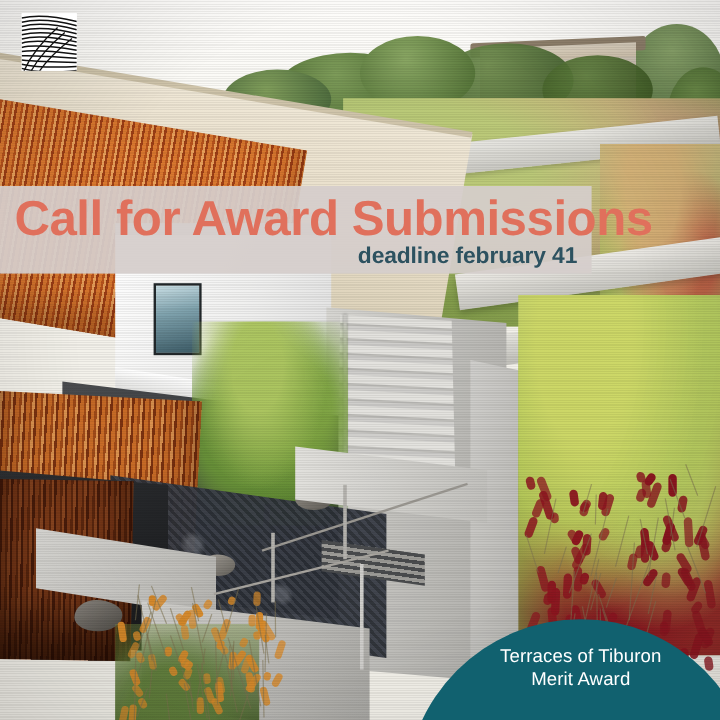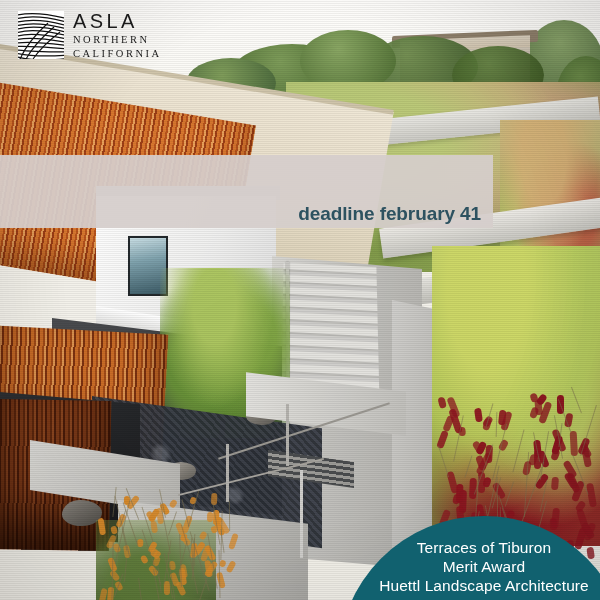--- a/index.html
+++ b/index.html
@@ -633,30 +633,25 @@
             <path d="M0 46 Q 18 51 46 47.8"></path>
           </g>
           <g stroke="#111" fill="none" stroke-width="1.1">
             <path d="M2 48 Q 10 30 30 12"></path>
             <path d="M8 48 Q 17 32 36 16"></path>
             <path d="M15 48 Q 24 35 42 21"></path>
           </g>
         </g>
       </svg>
     </div>
-    <div class="logo-text">
-      <div class="logo-asla">ASLA</div>
-      <div class="logo-sub">NORTHERN</div>
-      <div class="logo-sub2">CALIFORNIA</div>
-    </div>
   </div>
 
   <div class="banner">
+    <div class="banner-title">Call for Award Submissions</div>
     <div class="banner-sub">deadline february 41</div>
   </div>
 
   <div class="award">
     <div class="award-line">Terraces of Tiburon</div>
     <div class="award-line">Merit Award</div>
-    <div class="award-line">Huettl Landscape Architecture</div>
   </div>
 
 </div>
 
 </body></html>

